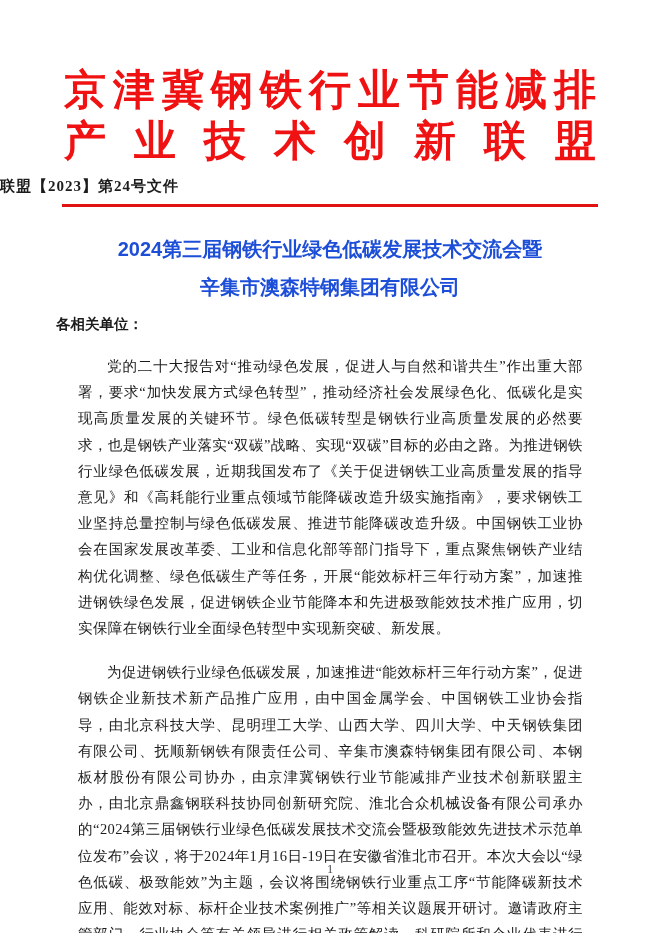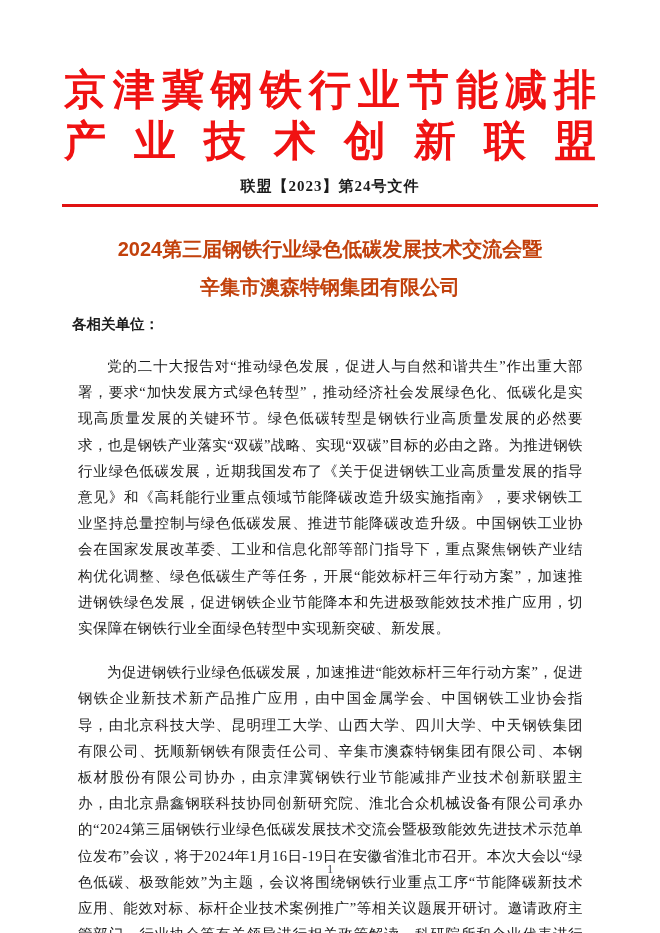--- a/index.html
+++ b/index.html
@@ -26,44 +26,43 @@
   }
   .org-title-line {
     display: flex;
     justify-content: space-between;
     height: 51px;
     align-items: center;
     white-space: nowrap;
   }
   .doc-number {
     margin-top: 11px;
-    text-align: center;
     font-size: 15px;
     font-weight: bold;
     letter-spacing: 1px;
   }
   .red-rule {
     margin: 8px 62px 0 62px;
     height: 2px;
     border-top: 2.5px solid #e01212;
     border-bottom: 1.2px solid #e01212;
   }
   
   .doc-title {
     margin-top: 23px;
     text-align: center;
     font-family: "Liberation Sans", "DejaVu Sans", sans-serif;
     font-weight: bold;
     font-size: 20px;
     line-height: 38px;
-    color: #c2410c;
+    color: #1d4ed8;
   }
   
   .salutation {
-    margin: 7px 78px 0 72px;
+    margin: 7px 78px 0 56px;
     font-size: 14.5px;
     font-weight: bold;
     line-height: 22px;
   }
   .para {
     margin: 18px 77px 0 78px;
     font-size: 14.5px;
     line-height: 26.2px;
     text-align: justify;
     text-indent: 2em;

